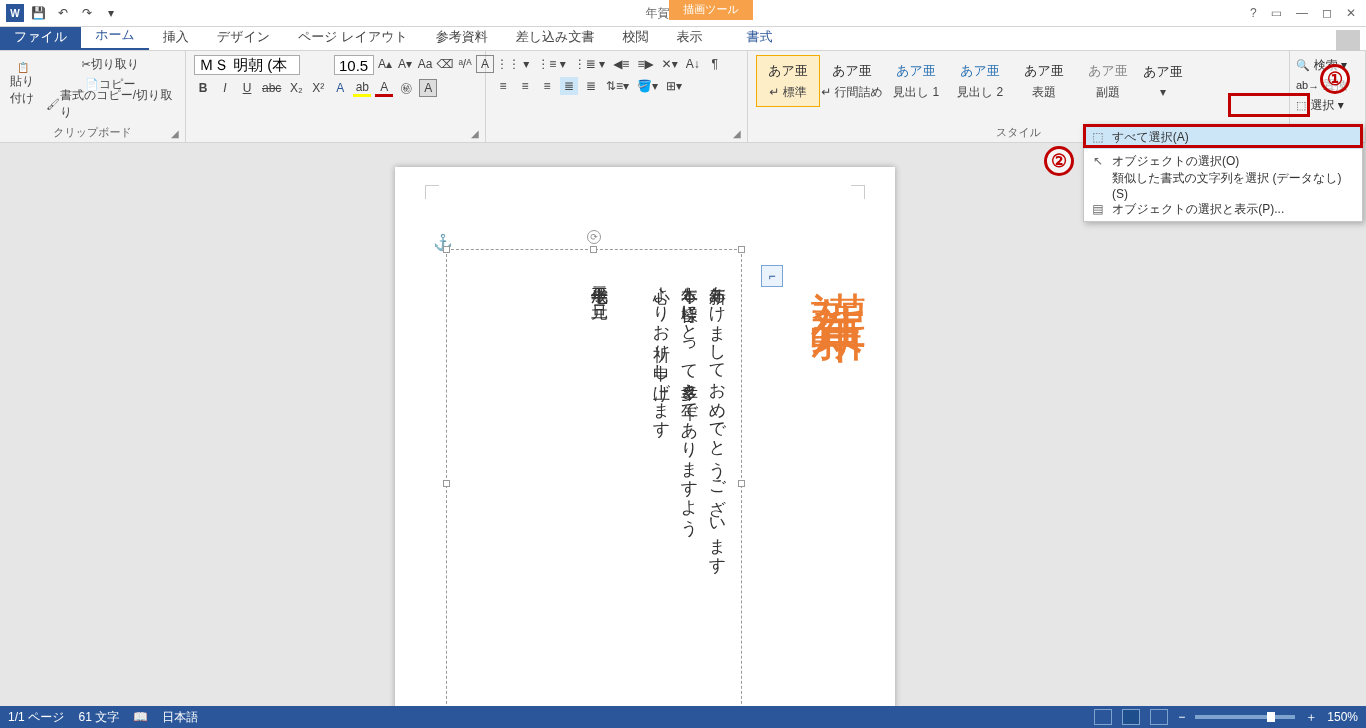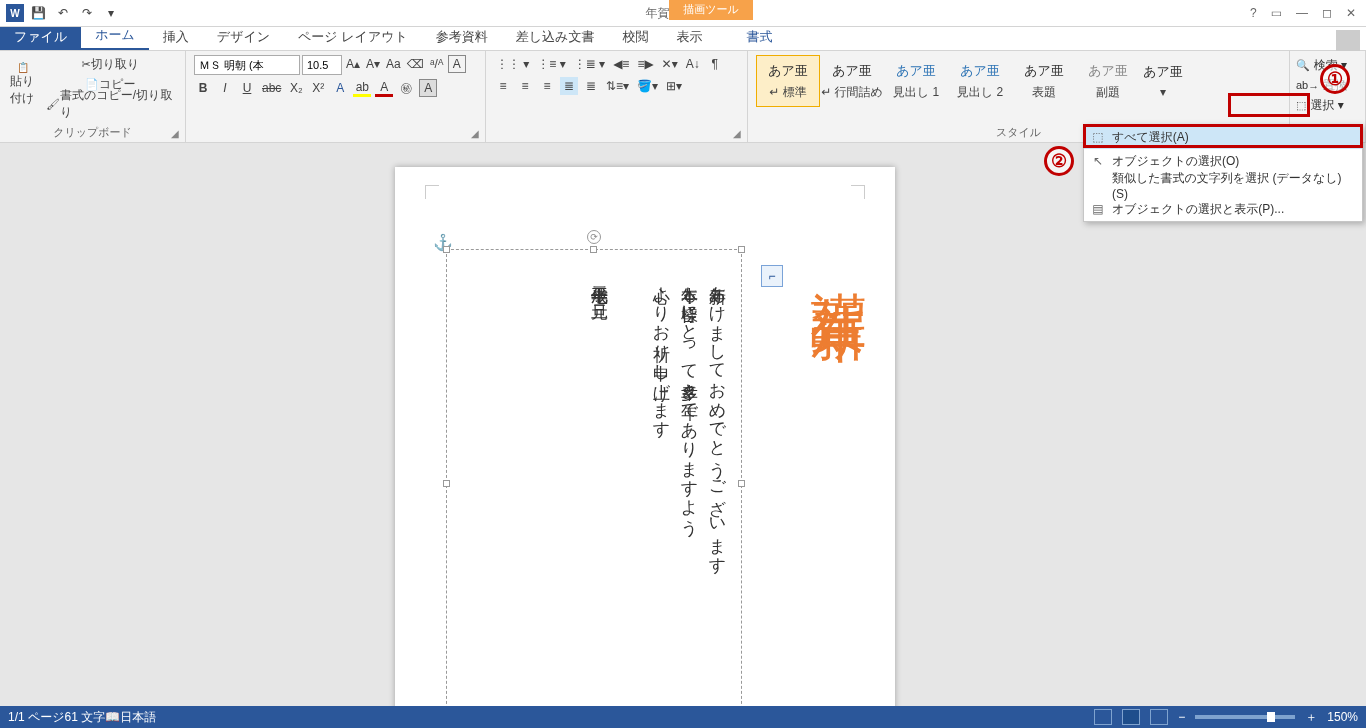--- a/index.html
+++ b/index.html
@@ -17,21 +17,21 @@
 .tab{padding:4px 14px;color:#444;font-size:13px}
 .tab.file{background:#2b579a;color:#fff}
 .tab.active{color:#2b579a;border-bottom:2px solid #2b579a;font-weight:500}
 .tab.fmt{color:#2b579a}
 .ribbon{height:92px;background:#f3f3f3;display:flex;border-bottom:1px solid #d4d4d4;position:relative}
 .rgroup{border-right:1px solid #d4d4d4;padding:4px 8px 2px;display:flex;flex-direction:column;justify-content:space-between;position:relative}
 .rlabel{text-align:center;color:#666;font-size:11px;padding-top:2px}
 .btn{display:inline-flex;align-items:center;justify-content:center;min-width:18px;height:18px;color:#444;padding:0 2px}
 .btn.lg{width:34px;height:46px;flex-direction:column;font-size:10px}
 .fontsel{display:flex;gap:2px;margin-bottom:4px}
-.fontsel input{height:20px;border:1px solid #ababab;padding:0 4px;font-size:11px}
+.fontsel input{height:20px;border:1px solid #ababab;padding:0 4px;font-size:15px}
 .row{display:flex;gap:4px;align-items:center}
 .style-gal{display:flex;gap:0;align-items:center}
 .style-item{width:64px;height:52px;border:1px solid transparent;display:flex;flex-direction:column;align-items:center;justify-content:center;gap:4px;font-size:10px;color:#444}
 .style-item.sel{border:1px solid #f0ad00;background:#fdeec8}
 .style-item .preview{font-size:13px;color:#333}
 .editing{width:76px;padding:4px 6px;position:relative}
 .editing .erow{display:flex;align-items:center;gap:4px;height:20px;font-size:11px;color:#333}
 .dialoglaunch{position:absolute;right:2px;bottom:2px;width:12px;height:12px;color:#888;font-size:10px}
 .callout{position:absolute;width:30px;height:30px;border:3px solid #c00000;border-radius:50%;color:#c00000;font-weight:bold;font-size:18px;display:flex;align-items:center;justify-content:center;background:rgba(255,255,255,.6);z-index:30}
 .redbox{position:absolute;border:3px solid #c00000;z-index:25}
@@ -43,21 +43,21 @@
 .page{position:absolute;left:395px;top:22px;width:500px;height:560px;background:#fff;box-shadow:0 0 6px rgba(0,0,0,.3)}
 .margin-mark{position:absolute;border:1px solid #ccc}
 .anchor{position:absolute;left:38px;top:66px;color:#4682d8;font-size:16px}
 .textbox{position:absolute;left:51px;top:82px;width:296px;height:470px;border:1px dashed #999}
 .handle{position:absolute;width:7px;height:7px;background:#fff;border:1px solid #999}
 .rothandle{position:absolute;left:50%;top:-20px;transform:translateX(-50%);width:14px;height:14px;border:1px solid #999;border-radius:50%;background:#fff;display:flex;align-items:center;justify-content:center;color:#888;font-size:9px}
 .vtxt{writing-mode:vertical-rl;text-orientation:upright;font-family:"MS Mincho","Yu Mincho",serif;position:absolute;color:#333}
 .greeting{right:18px;top:80px;font-size:56px;color:#ed7d31;font-family:"MS Mincho",serif;letter-spacing:6px}
 .layout-icon{position:absolute;right:112px;top:98px;width:22px;height:22px;border:1px solid #7aa3d8;background:#eaf2fb;display:flex;align-items:center;justify-content:center;color:#2b579a;font-size:12px}
 .status{position:absolute;left:0;bottom:0;right:0;height:22px;background:#2b579a;color:#fff;display:flex;align-items:center;font-size:11px;padding:0 8px}
-.status .sl{display:flex;align-items:center}
+.status .sl{display:flex;gap:14px;align-items:center}
 .status .sr{margin-left:auto;display:flex;gap:10px;align-items:center}
 .zoomslider{width:100px;height:4px;background:#7fa3cf;position:relative}
 .zoomslider .thumb{position:absolute;left:72px;top:-3px;width:8px;height:10px;background:#fff}
 .viewbtn{width:18px;height:16px;border:1px solid #7fa3cf;display:inline-block}
 </style>
 </head>
 <body>
 
 <div class="titlebar">
   <div class="qa">
@@ -104,21 +104,21 @@
       </div>
     </div>
     <div class="rlabel">クリップボード</div>
     <span class="dialoglaunch">◢</span>
   </div>
 
   <div class="rgroup" style="width:300px">
     <div>
       <div class="fontsel">
         <input style="width: 106px;" value="ＭＳ 明朝 (本">
-        <input style="width: 40px;" value="10.5">
+        <input style="width: 40px; margin-left: 32px;" value="10.5">
         <span class="btn">A▴</span>
         <span class="btn">A▾</span>
         <span class="btn">Aa</span>
         <span class="btn">⌫</span>
         <span class="btn">ᵃ/ᴬ</span>
         <span class="btn" style="border:1px solid #888">A</span>
       </div>
       <div class="row">
         <span class="btn" style="font-weight:bold">B</span>
         <span class="btn" style="font-style:italic">I</span>

